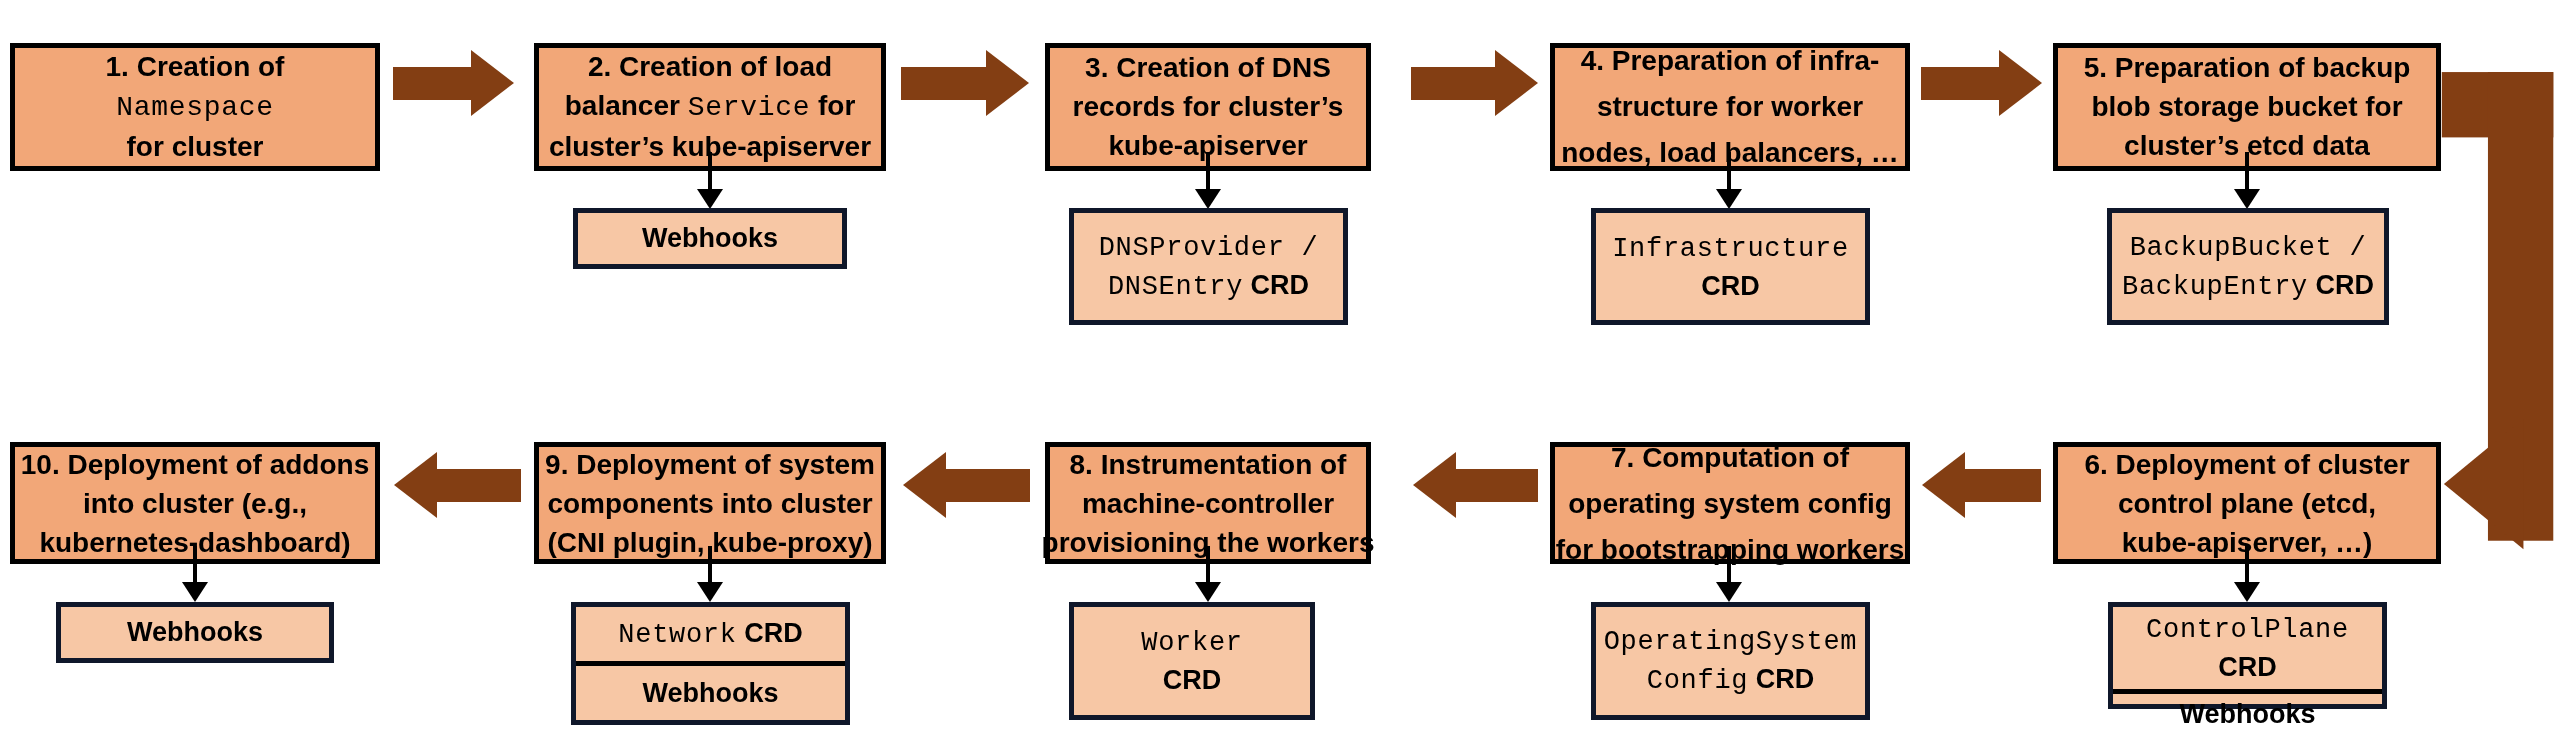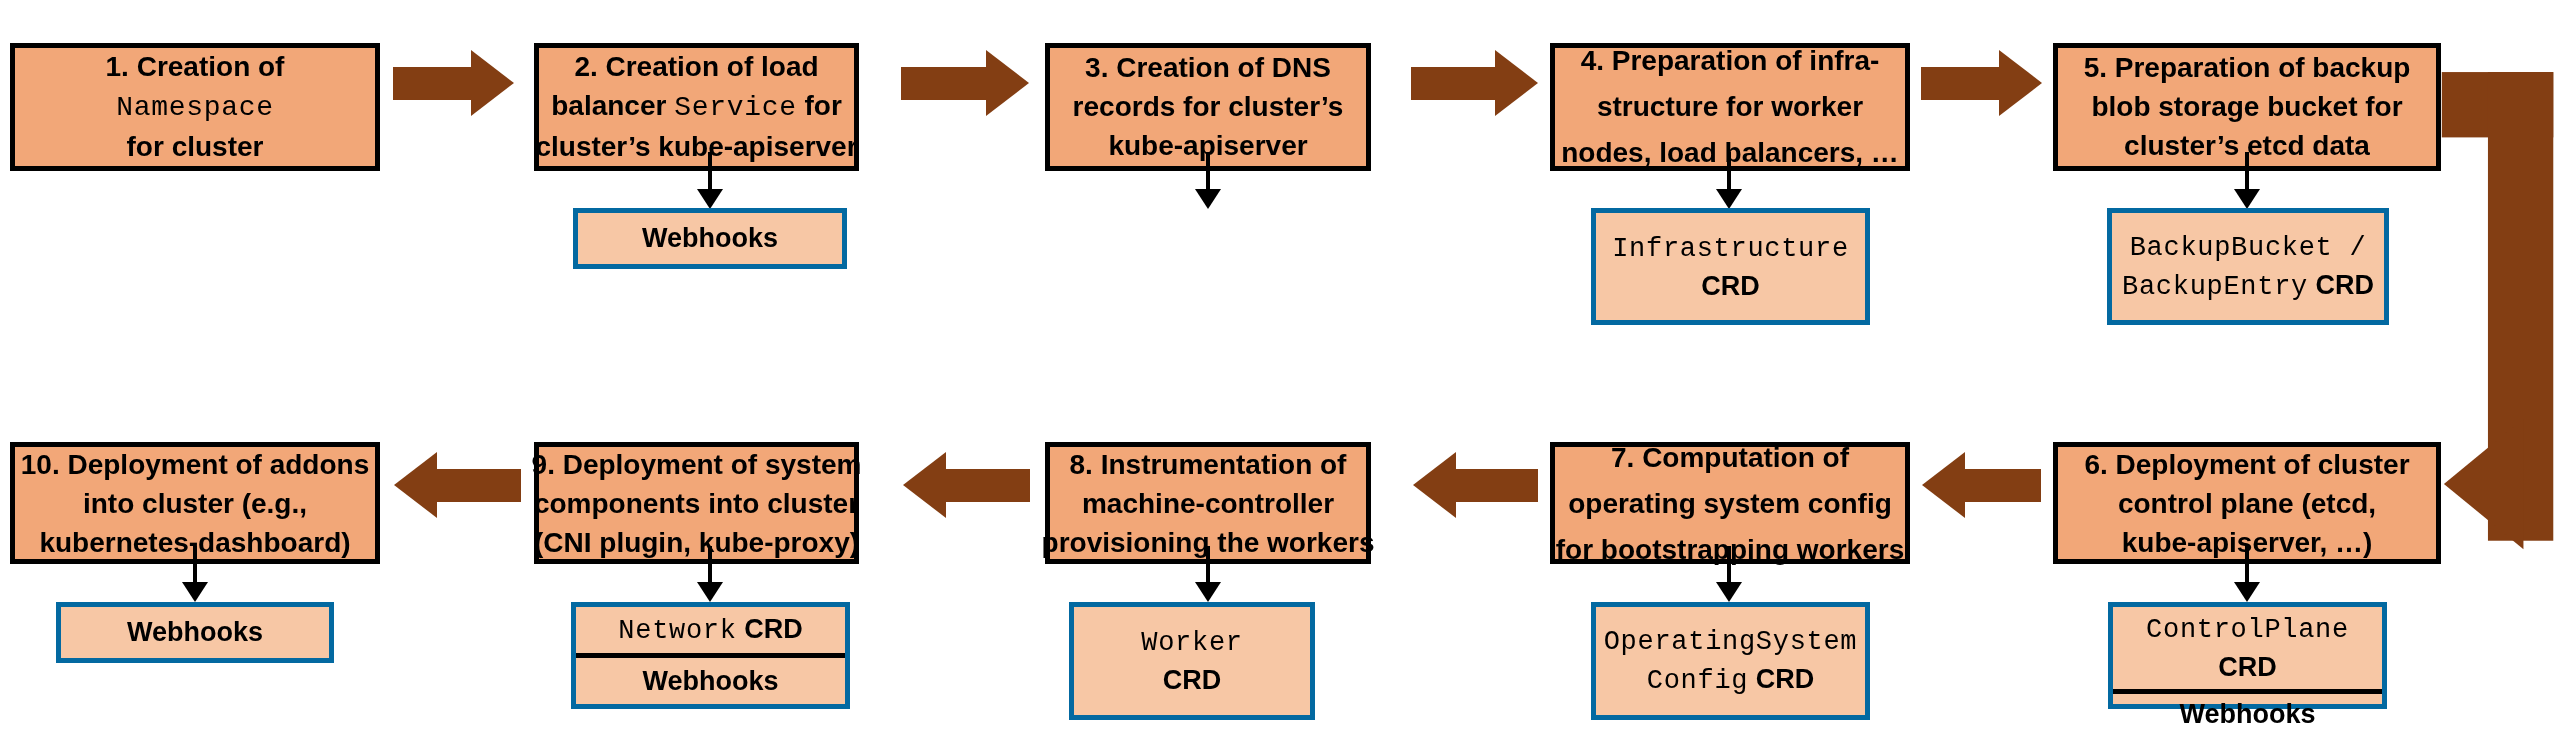--- a/index.html
+++ b/index.html
@@ -29,21 +29,21 @@
   .mono{
     font-family:"Liberation Mono",monospace;
     font-weight:normal;
     letter-spacing:0.7px;
   }
   
   .sub-box{
     position:absolute;
     box-sizing:border-box;
     background:var(--sub-fill);
-    border:5px solid #0369a1;
+    border:5px solid #0f172a;
     display:flex;flex-direction:column;
     text-align:center;
     font-weight:bold;
     font-size:27px;line-height:37px;
   }
   .sub-row{
     flex:1;
     display:flex;flex-direction:column;
     align-items:center;justify-content:center;
     padding:2.8px 4.3px;
@@ -77,21 +77,21 @@
     width:0;height:0;
     border-left:13.5px solid transparent;
     border-right:13.5px solid transparent;
     border-top:20px solid #000;
   }
   
   .wrap-arrow{position:absolute;left:2407px;top:43px;width:169px;height:541px;}
 
   
   .c1{left:10px;width:370px;}
-  .c2{left:534px;width:325px;}
+  .c2{left:534px;width:352px;}
   .c3{left:1045px;width:326px;}
   .c4{left:1550px;width:360px;gap:7px;}
   .c5{left:2053px;width:388px;}
   .row-top{top:23.5px;height:128px;}
   .row-bottom{top:423px;height:122px;}
 
   
   .a1{left:393px;width:121px;top:50px;}
   .a2{left:901px;width:128px;top:50px;}
   .a3{left:1411px;width:127px;top:50px;}
@@ -115,21 +115,21 @@
   .d10{left:181px;top:546px;height:56px;}
 
   
   .s2{left:573px;width:274px;top:208px;height:61px;}
   .s3{left:1069px;width:279px;top:208px;height:117px;}
   .s4{left:1591px;width:279px;top:208px;height:117px;justify-content:flex-end;}
   .s5{left:2107px;width:282px;top:208px;height:117px;}
   .s6{left:2108px;width:279px;top:602px;height:107px;}
   .s7{left:1591px;width:279px;top:602px;height:118px;}
   .s8{left:1069px;width:246px;top:602px;height:118px;}
-  .s9{left:571px;width:279px;top:602px;height:107px;}
+  .s9{left:571px;width:279px;top:602px;height:123px;}
   .s10{left:56px;width:278px;top:602px;height:61px;}
 </style>
 </head>
 <body>
 
 <div class="canvas" style="--box-fill: #F2A778; --sub-fill: #F7C7A5; --arrow: #833E13;">
 
   <div class="step-box row-top c1">
       <div class="line"><span>1. Creation of</span></div>
       <div class="line"><span class="mono">Namespace</span></div>
@@ -257,20 +257,26 @@
   <div class="darrow d10">
       <div class="dline"></div>
       <div class="dhead"></div>
     </div>
 
   <div class="sub-box s2">
       <div class="sub-row">
         <div class="line"><span>Webhooks</span></div>
       </div>
     </div>
+  <div class="sub-box s3">
+      <div class="sub-row">
+        <div class="line"><span class="mono">DNSProvider /</span></div>
+        <div class="line"><span class="mono">DNSEntry</span><span> CRD</span></div>
+      </div>
+    </div>
   <div class="sub-box s4">
       <div class="sub-row">
         <div class="line"><span class="mono">Infrastructure</span></div>
         <div class="line"><span>CRD</span></div>
       </div>
     </div>
   <div class="sub-box s5">
       <div class="sub-row">
         <div class="line"><span class="mono">BackupBucket /</span></div>
         <div class="line"><span class="mono">BackupEntry</span><span> CRD</span></div>

